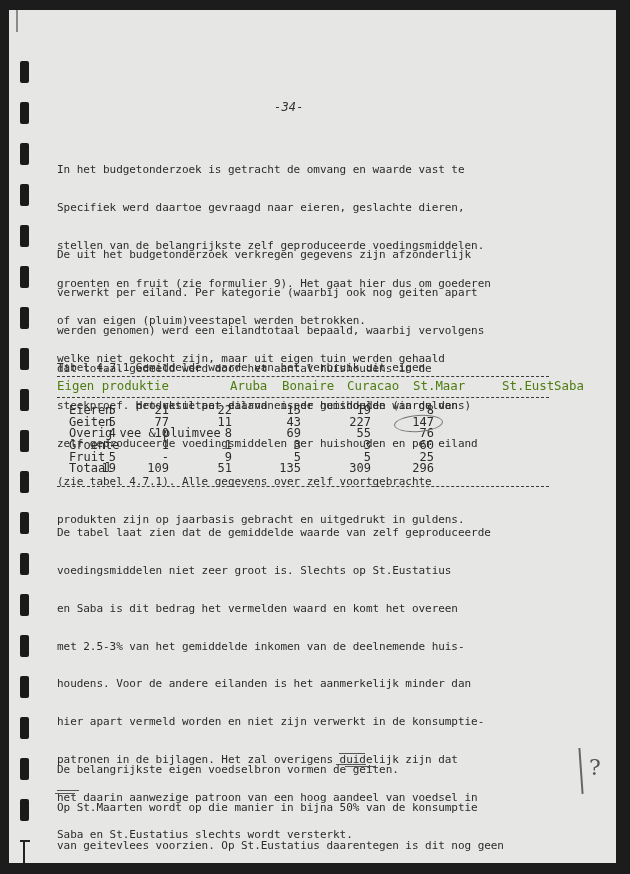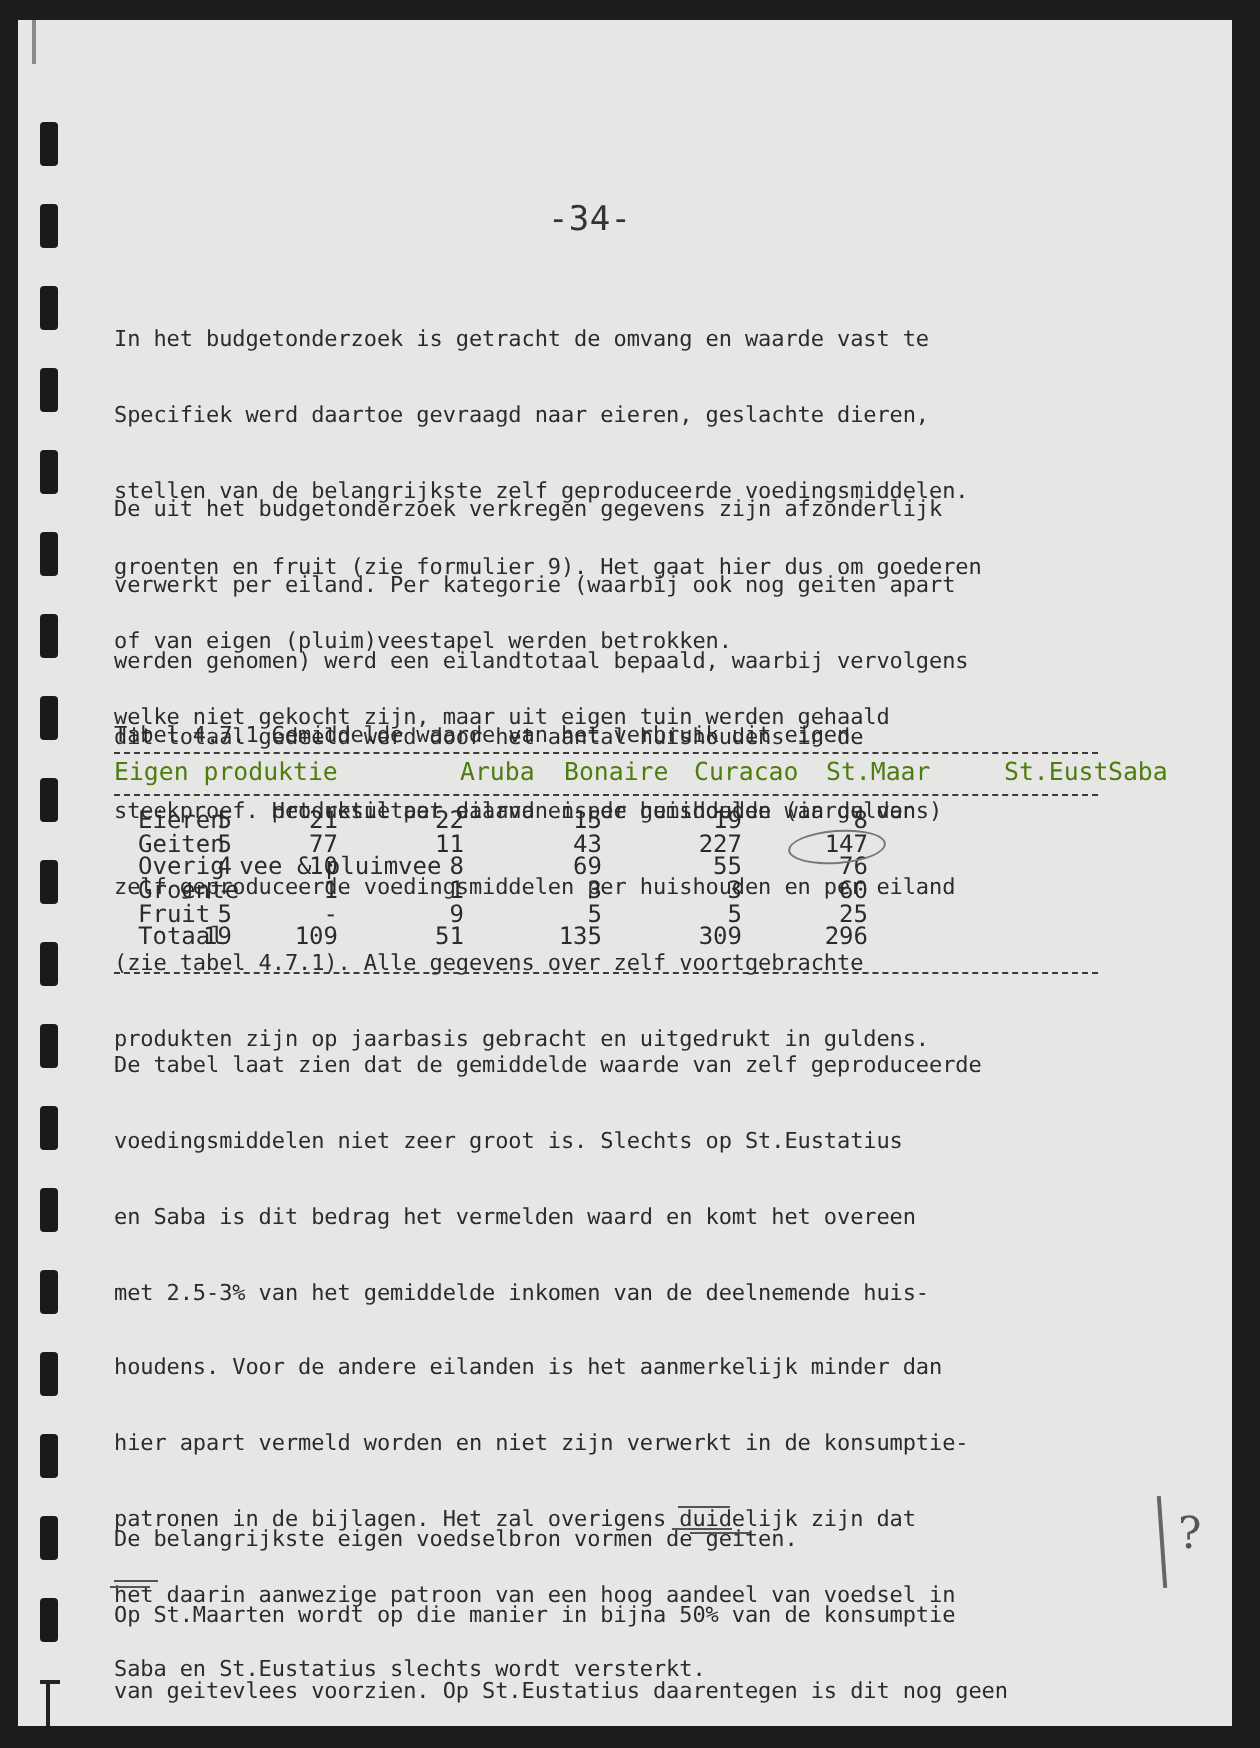--- a/index.html
+++ b/index.html
@@ -25,21 +25,21 @@
     .mark-bottom {
       position: absolute; left: 14px; top: 830px; width: 2px; height: 23px;
       background: #222;
     }
     .mark-bottom-h {
       position: absolute; left: 11px; top: 830px; width: 10px; height: 2px;
       background: #222;
     }
     .page-num {
       position: absolute; left: 265px; top: 90px;
-      font-size: 17px; color: #333; letter-spacing: 0.2px;
+      font-size: 12px; color: #333; letter-spacing: 0.2px; font-style: italic;
     }
     .block {
       position: absolute; left: 48px;
       font-size: 11px; line-height: 12.6px;
       color: #2b2b2b; white-space: pre;
       letter-spacing: -0.05px;
     }
     .line { display: block; height: 12.6px; }
     .table-title { left: 48px; top: 327px; }
     .rule {

